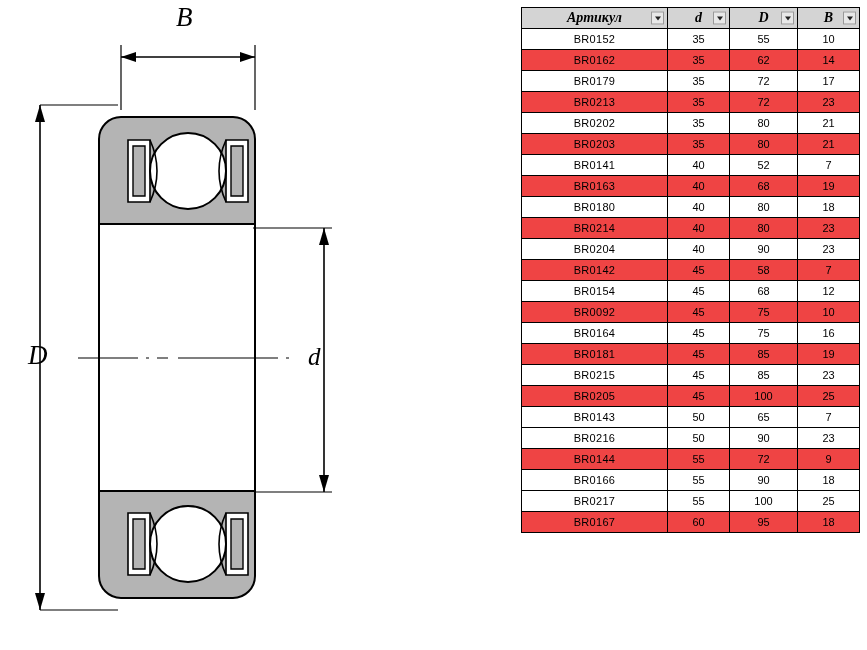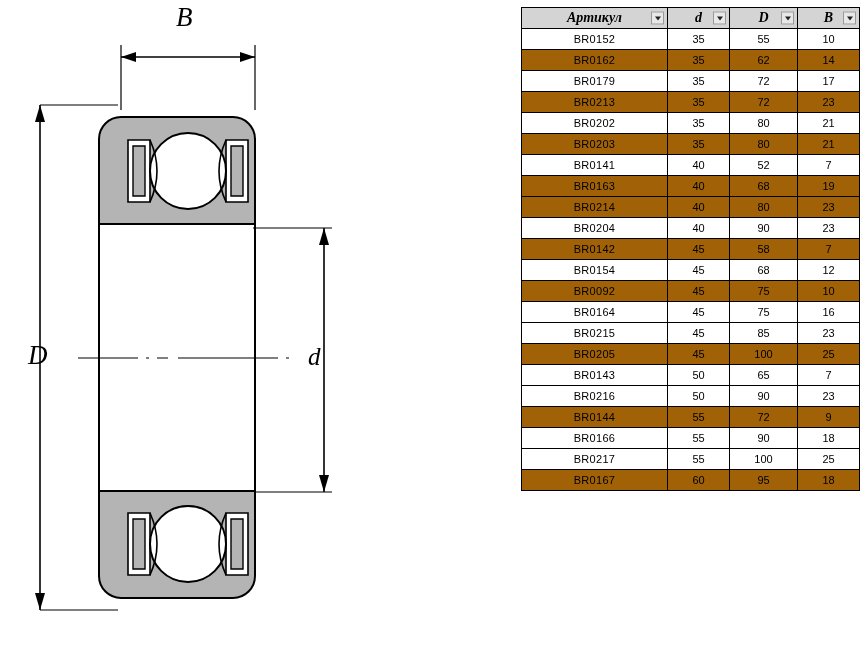--- a/index.html
+++ b/index.html
@@ -98,21 +98,21 @@
     align-items: center;
     justify-content: center;
     box-sizing: border-box;
   }
   .filter-btn .caret {
     width: 0; height: 0;
     border-left: 3px solid transparent;
     border-right: 3px solid transparent;
     border-top: 4px solid #222;
   }
-  tbody tr.alt td { background: #a16207; }
+  tbody tr.alt td { background: #ef4444; }
   tbody tr td.art { font-weight: normal; letter-spacing: 0.3px; }
 </style>
 </head>
 <body>
 
 <div id="page">
 
   <div id="drawing">
     <svg width="510" height="650" viewBox="0 0 510 650">
 
@@ -273,20 +273,26 @@
             <td>40</td>
             <td>52</td>
             <td>7</td>
           </tr>
           <tr class="alt">
             <td class="art">BR0163</td>
             <td>40</td>
             <td>68</td>
             <td>19</td>
           </tr>
+          <tr>
+            <td class="art">BR0180</td>
+            <td>40</td>
+            <td>80</td>
+            <td>18</td>
+          </tr>
           <tr class="alt">
             <td class="art">BR0214</td>
             <td>40</td>
             <td>80</td>
             <td>23</td>
           </tr>
           <tr>
             <td class="art">BR0204</td>
             <td>40</td>
             <td>90</td>
@@ -308,20 +314,26 @@
             <td class="art">BR0092</td>
             <td>45</td>
             <td>75</td>
             <td>10</td>
           </tr>
           <tr>
             <td class="art">BR0164</td>
             <td>45</td>
             <td>75</td>
             <td>16</td>
+          </tr>
+          <tr class="alt">
+            <td class="art">BR0181</td>
+            <td>45</td>
+            <td>85</td>
+            <td>19</td>
           </tr>
           <tr>
             <td class="art">BR0215</td>
             <td>45</td>
             <td>85</td>
             <td>23</td>
           </tr>
           <tr class="alt">
             <td class="art">BR0205</td>
             <td>45</td>

